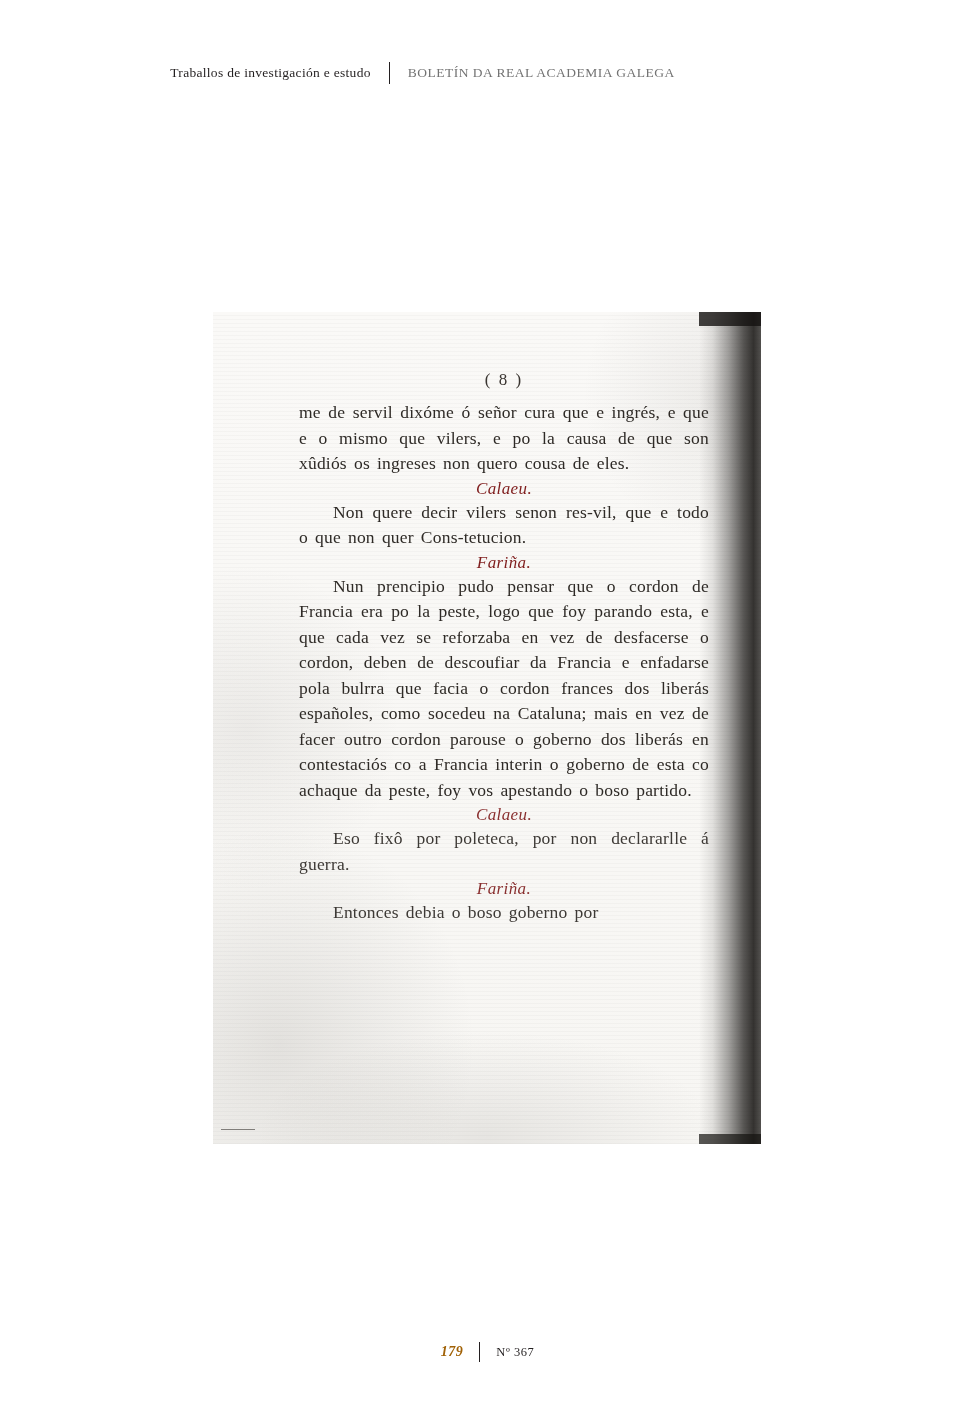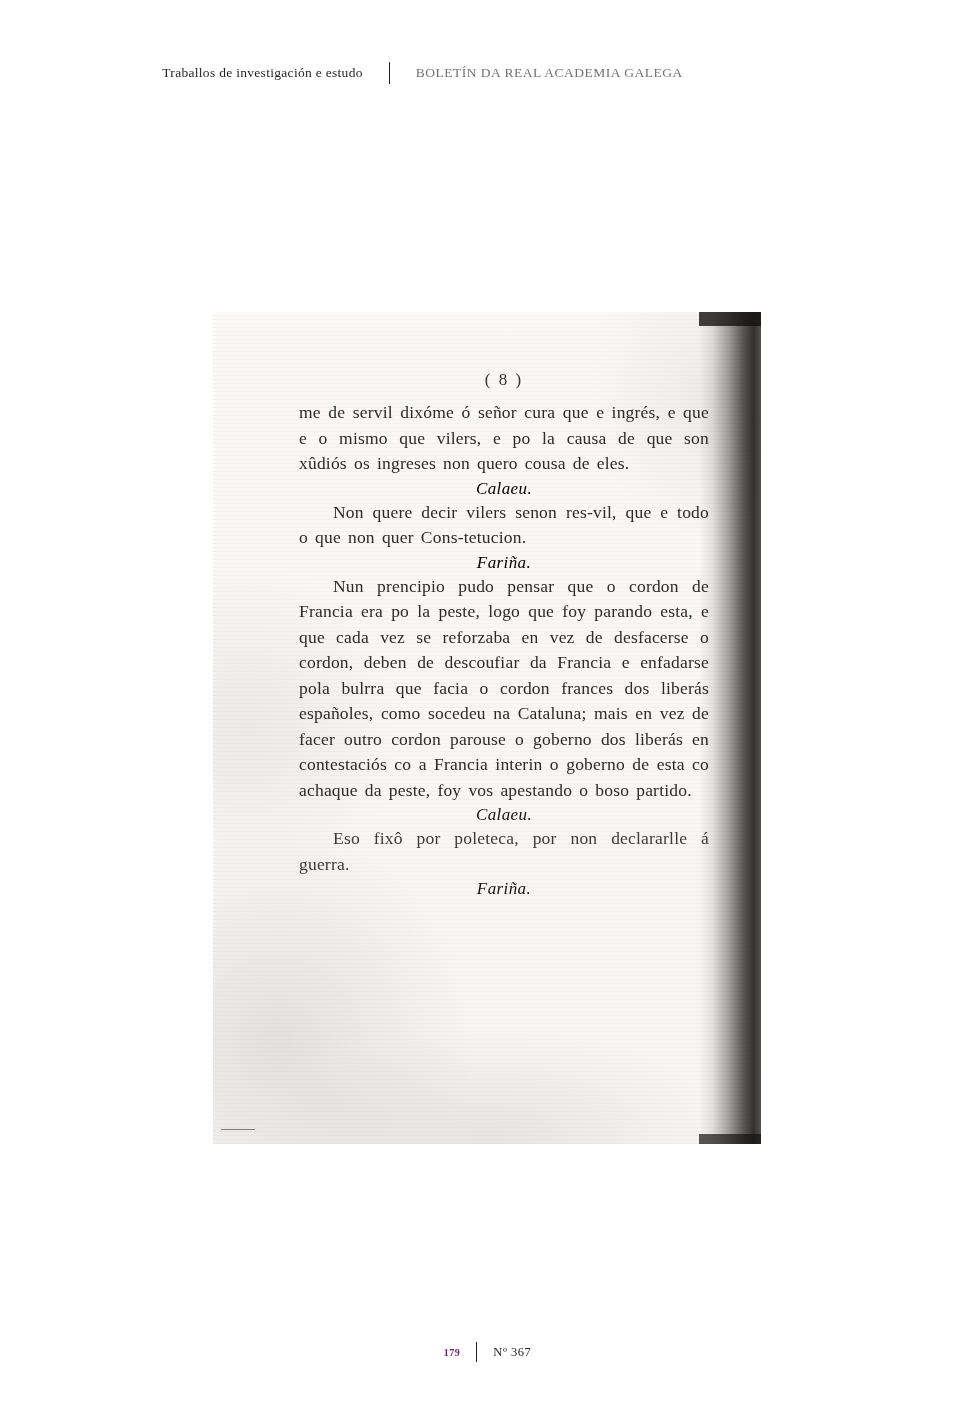--- a/index.html
+++ b/index.html
@@ -18,21 +18,21 @@
 
   
   .runhead {
     position: absolute;
     top: 62px;
     left: 0;
     width: 845px;
     display: flex;
     justify-content: center;
     align-items: center;
-    gap: 8px;
+    gap: 0;
   }
   .runhead-left {
     font-size: 13.5px;
     letter-spacing: 0.3px;
     color: #231f20;
     text-align: right;
     padding-right: 18px;
     white-space: nowrap;
   }
   .runhead-rule {
@@ -140,21 +140,21 @@
     color: #2e2a26;
     letter-spacing: 0.2px;
     word-spacing: 2.5px;
   }
   .para.noindent { text-indent: 0; }
   .speaker {
     text-align: center;
     font-style: italic;
     font-size: 17px;
     margin: 2px 0 1px 0;
-    color: #000000;
+    color: #7f1d1d;
     letter-spacing: 0.4px;
   }
   
   .fade-soft { opacity: 0.92; }
   .rulelet {
     position: absolute;
     left: 8px;
     bottom: 14px;
     width: 34px;
     height: 1px;
@@ -165,25 +165,26 @@
   .footer {
     position: absolute;
     bottom: 55px;
     left: 0;
     width: 975px;
     display: flex;
     justify-content: center;
     align-items: center;
   }
   .footer-page {
-    font-size: 10px;
+    font-size: 14px;
     font-weight: bold;
-    color: #701a75;
+    color: #a16207;
     padding-right: 16px;
     letter-spacing: 0.5px;
+    font-style: italic;
   }
   .footer-rule {
     width: 1px;
     height: 20px;
     background: #231f20;
   }
   .footer-issue {
     font-size: 12.5px;
     color: #231f20;
     padding-left: 16px;
@@ -208,20 +209,21 @@
     <p class="folio">( 8 )</p>
 
     <p class="para noindent">me de servil dixóme ó señor cura que e ingrés, e que e o mismo que vilers, e po la causa de que son xûdiós os ingreses non quero cousa de eles.</p>
     <p class="speaker">Calaeu.</p>
     <p class="para">Non quere decir vilers senon res-vil, que e todo o que non quer Cons-tetucion.</p>
     <p class="speaker">Fariña.</p>
     <p class="para">Nun prencipio pudo pensar que o cordon de Francia era po la peste, logo que foy parando esta, e que cada vez se reforzaba en vez de desfacerse o cordon, deben de descoufiar da Francia e enfadarse pola bulrra que facia o cordon frances dos liberás españoles, como socedeu na Cataluna; mais en vez de facer outro cordon parouse o goberno dos liberás en contestaciós co a Francia interin o goberno de esta co achaque da peste, foy vos apestando o boso partido.</p>
     <p class="speaker fade-soft">Calaeu.</p>
     <p class="para fade-soft">Eso fixô por poleteca, por non declararlle á guerra.</p>
     <p class="speaker fade-soft">Fariña.</p>
+    <p class="para fade-soft">Entonces debia o boso goberno por</p>
   </div>
 
   <div class="rulelet"></div>
   <div class="gutter"></div>
   <div class="gutter-top"></div>
   <div class="gutter-bot"></div>
 </div>
 
 <div class="footer">
   <div class="footer-page">179</div>

